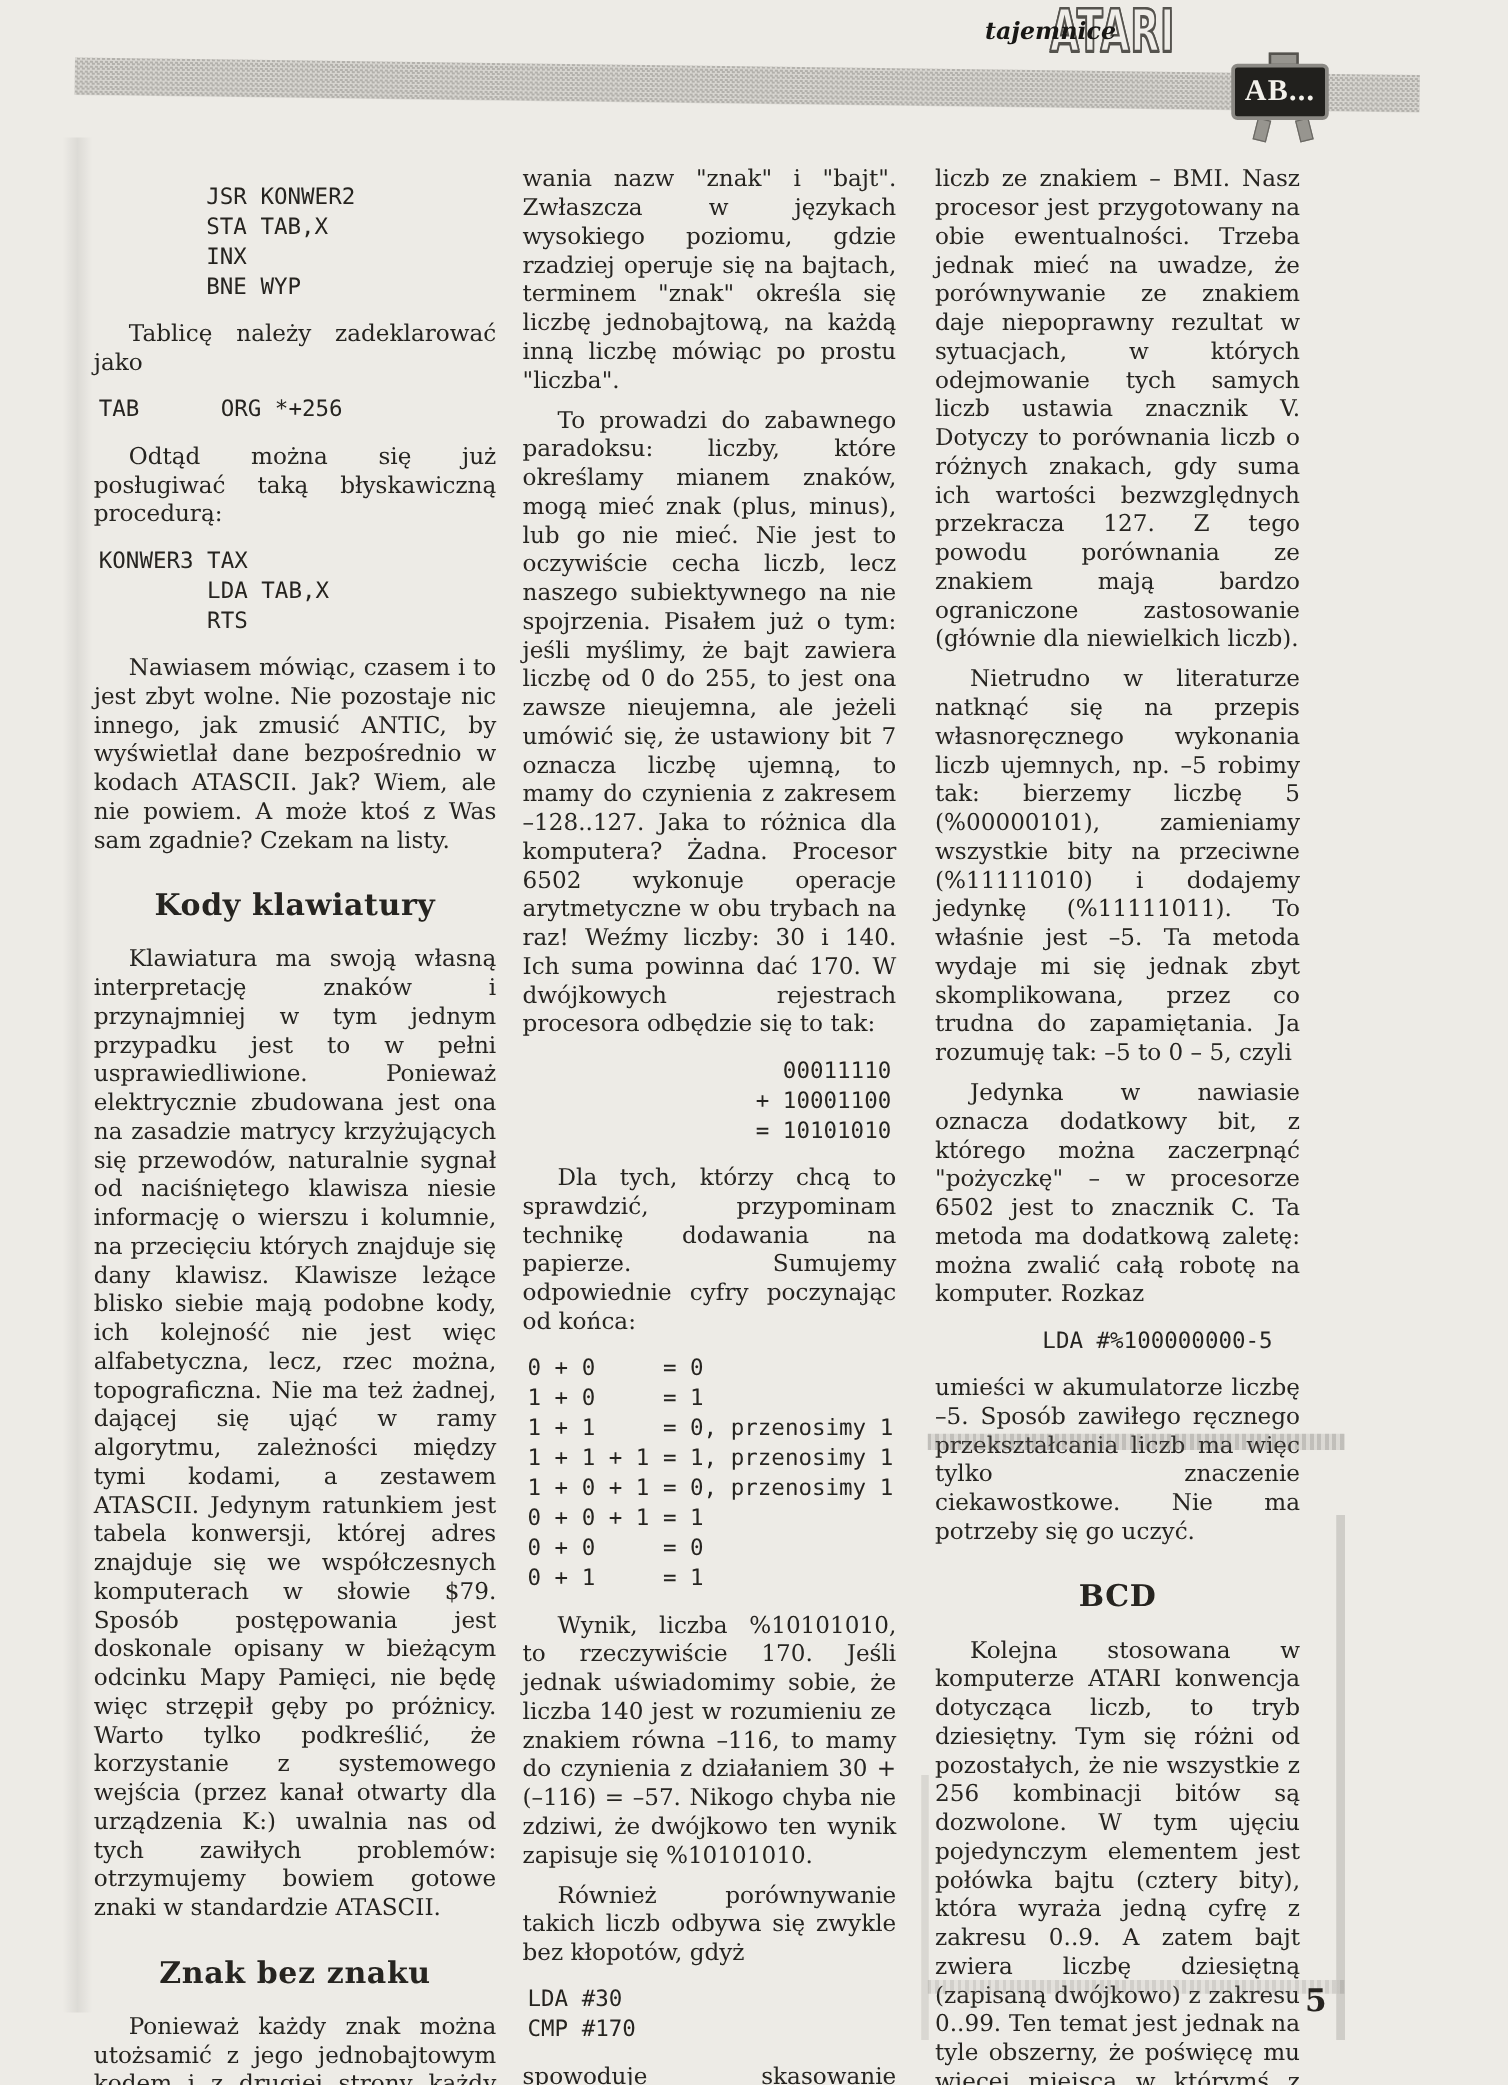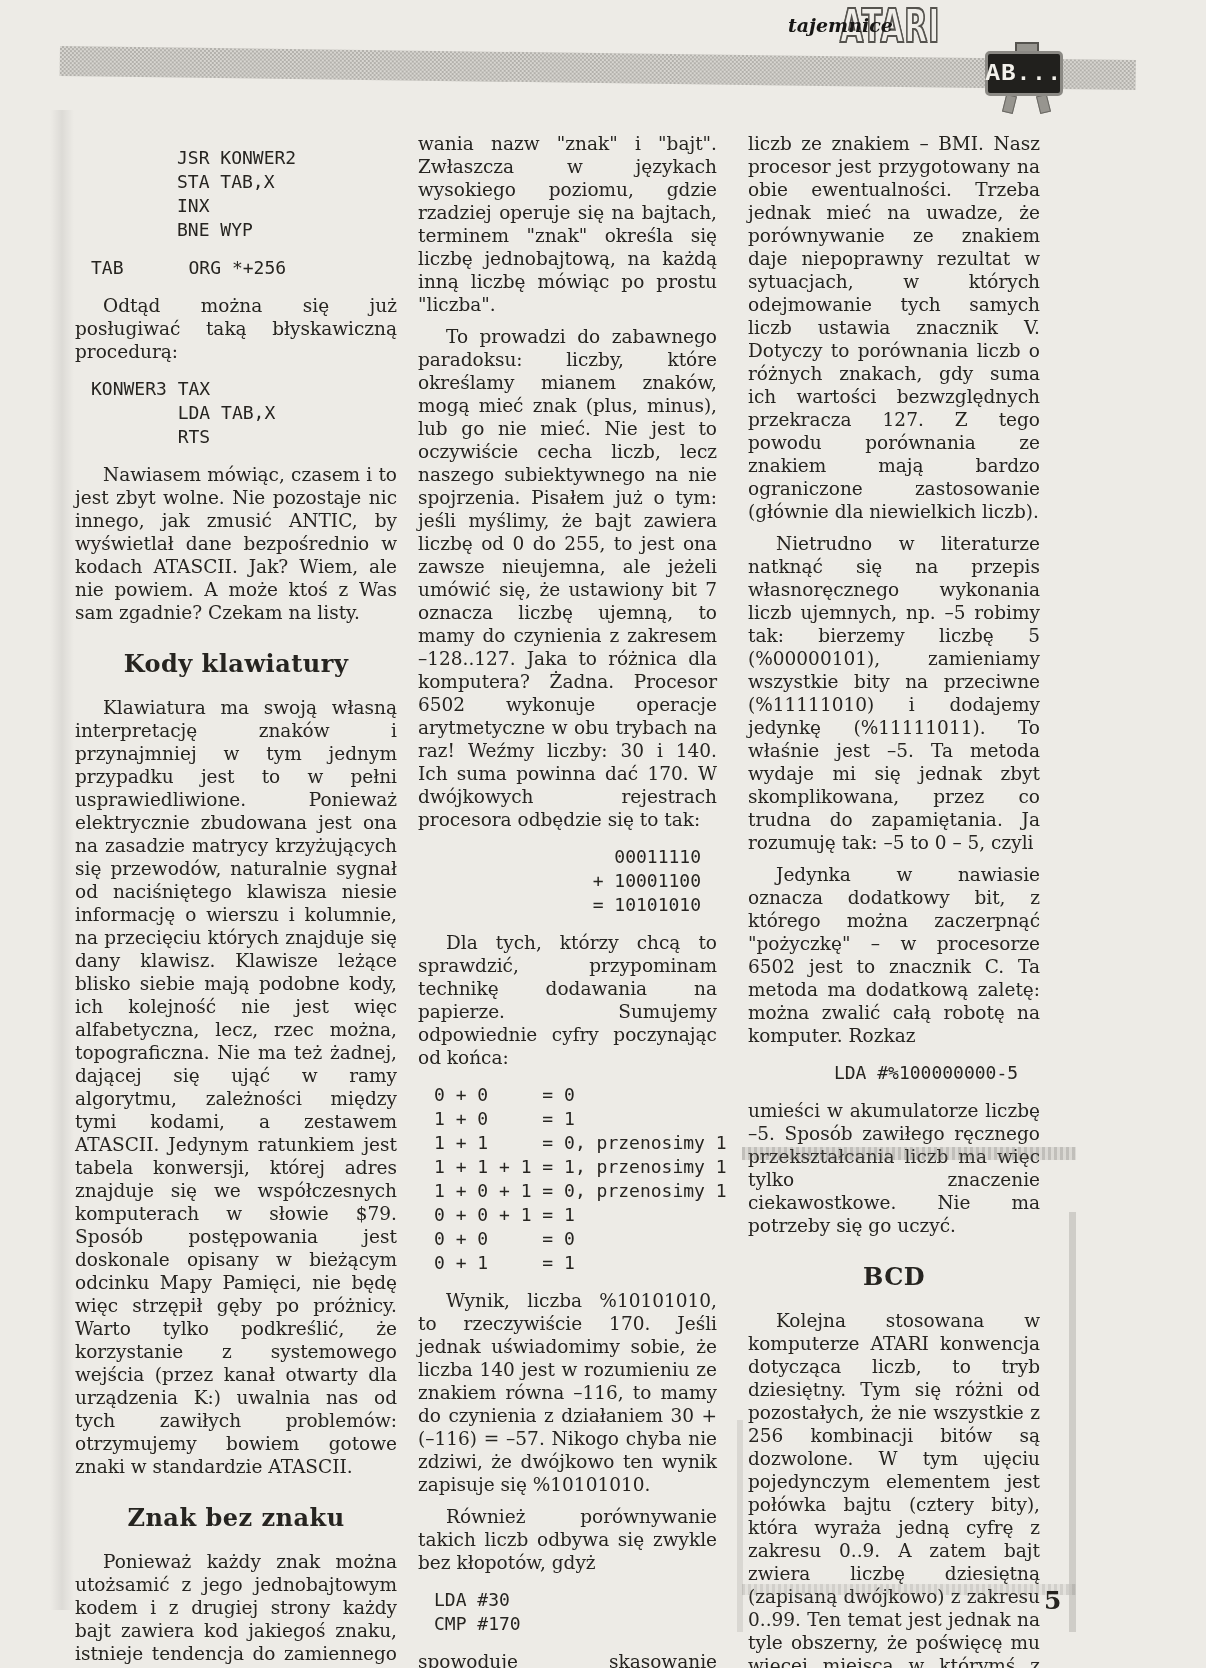--- a/index.html
+++ b/index.html
@@ -37,38 +37,38 @@
     font-size:19px; color:#181715; white-space:nowrap;
   }
   
   .board { position:absolute; left:985px; top:42px; width:84px; height:66px; }
   .board-knob { position:absolute; left:30px; top:0; width:24px; height:11px; background:#97958f; border:2px solid #55534e; box-sizing:border-box; }
   .board-face {
     position:absolute; left:0; top:9px; width:78px; height:45px; box-sizing:border-box;
     background:#21201d; border:3px solid #8b8984; border-radius:5px;
     display:flex; align-items:center; justify-content:center;
   }
-  .board-text { font-family:Liberation Mono, monospace; font-weight:bold; font-size:24px; color:#f2f0ea; letter-spacing:1px; }
+  .board-text { font-family:Liberation Serif, serif; font-weight:bold; font-size:24px; color:#f2f0ea; letter-spacing:1px; }
   .board-leg { position:absolute; top:53px; width:9px; height:16px; background:#97958f; border:1px solid #6a6863; }
   .leg-left { left:19px; transform:rotate(14deg); }
   .leg-right { left:53px; transform:rotate(-14deg); }
   
   .col { position:absolute; top:132px; font-size:18.5px; line-height:23px; text-align:justify; }
   #col1 { left:75px;  width:322px; }
   #col2 { left:418px; width:299px; }
   #col3 { left:748px; width:292px; }
   .par { margin:0 0 9px; }
   .ind { text-indent:28px; }
   .heading {
     font-weight:bold; font-size:24px; line-height:32px; text-align:center;
     margin:24px 0 16px; letter-spacing:0.5px; text-indent:0;
   }
   .code {
     font-family:"DejaVu Sans Mono", monospace; font-size:18px; line-height:24px;
-    margin:14px 16px; white-space:pre; text-align:left;
+    margin:14px 4px; white-space:pre; text-align:left;
   }
   .pagenum { position:absolute; left:1044px; top:1586px; font-weight:bold; font-size:25px; }
   
   .ghost { position:absolute; pointer-events:none; }
   .ghost-hr1 { left:742px; top:1147px; width:334px; height:13px;
     background:repeating-linear-gradient(90deg, rgba(90,88,84,0.30) 0 3px, rgba(90,88,84,0.12) 3px 6px); }
   .ghost-vr  { left:1069px; top:1212px; width:7px; height:420px; background:rgba(100,98,94,0.22); }
   .ghost-hr2 { left:742px; top:1584px; width:334px; height:11px;
     background:repeating-linear-gradient(90deg, rgba(110,108,104,0.22) 0 3px, rgba(110,108,104,0.08) 3px 6px); }
   .ghost-vl  { left:737px; top:1420px; width:6px; height:212px; background:rgba(100,98,94,0.14); }
@@ -92,20 +92,21 @@
   <div class="board-face">
     <span class="board-text">AB...</span>
   </div>
 </div>
 
 <div id="col1" class="col">
     <pre class="code" style="padding-left: 86px;">JSR KONWER2
 STA TAB,X
 INX
 BNE WYP</pre>
+    <p class="par ind">Tablicę należy zadeklarować jako</p>
     <pre class="code">TAB      ORG *+256</pre>
     <p class="par ind">Odtąd można się już posługiwać taką błyskawiczną procedurą:</p>
     <pre class="code">KONWER3 TAX
         LDA TAB,X
         RTS</pre>
     <p class="par ind">Nawiasem mówiąc, czasem i to jest zbyt wolne. Nie pozostaje nic innego, jak zmusić ANTIC, by wyświetlał dane bezpośrednio w kodach ATASCII. Jak? Wiem, ale nie powiem. A może ktoś z Was sam zgadnie? Czekam na listy.</p>
     <div class="heading">Kody klawiatury</div>
     <p class="par ind">Klawiatura ma swoją własną interpretację znaków i przynajmniej w tym jednym przypadku jest to w pełni usprawiedliwione. Ponieważ elektrycznie zbudowana jest ona na zasadzie matrycy krzyżujących się przewodów, naturalnie sygnał od naciśniętego klawisza niesie informację o wierszu i kolumnie, na przecięciu których znajduje się dany klawisz. Klawisze leżące blisko siebie mają podobne kody, ich kolejność nie jest więc alfabetyczna, lecz, rzec można, topograficzna. Nie ma też żadnej, dającej się ująć w ramy algorytmu, zależności między tymi kodami, a zestawem ATASCII. Jedynym ratunkiem jest tabela konwersji, której adres znajduje się we współczesnych komputerach w słowie $79. Sposób postępowania jest doskonale opisany w bieżącym odcinku Mapy Pamięci, nie będę więc strzępił gęby po próżnicy. Warto tylko podkreślić, że korzystanie z systemowego wejścia (przez kanał otwarty dla urządzenia K:) uwalnia nas od tych zawiłych problemów: otrzymujemy bowiem gotowe znaki w standardzie ATASCII.</p>
     <div class="heading">Znak bez znaku</div>
     <p class="par ind">Ponieważ każdy znak można utożsamić z jego jednobajtowym kodem i z drugiej strony każdy bajt zawiera kod jakiegoś znaku, istnieje tendencja do zamiennego stoso-</p>

